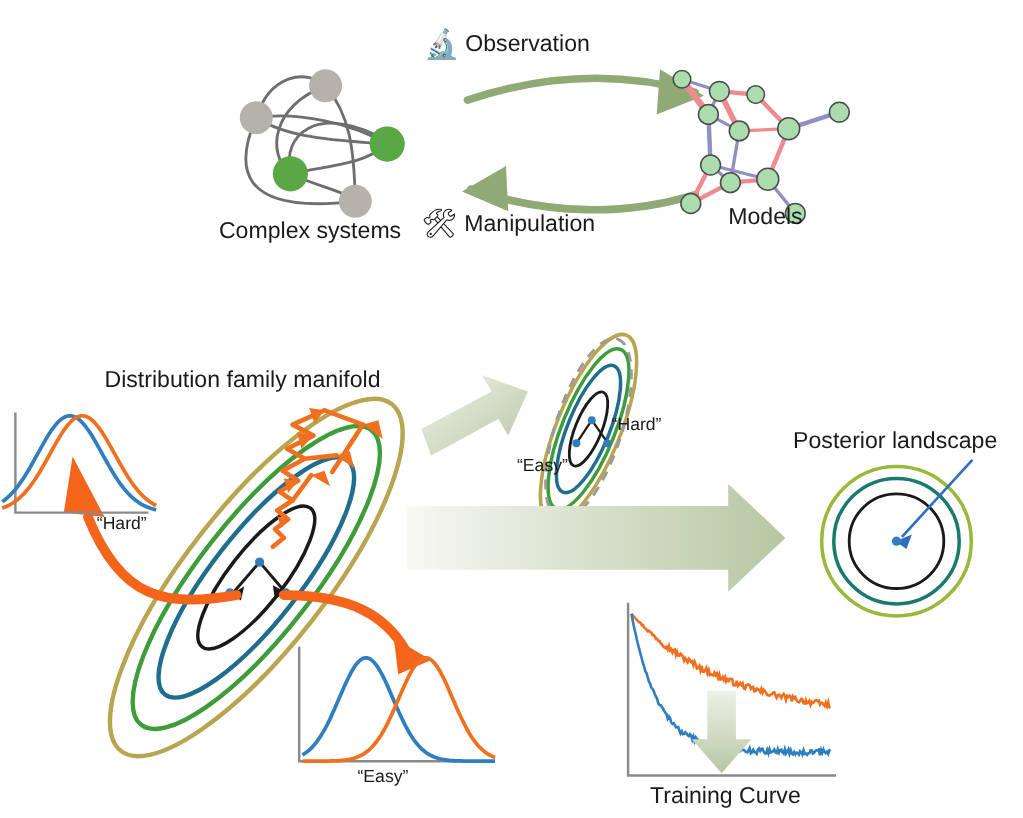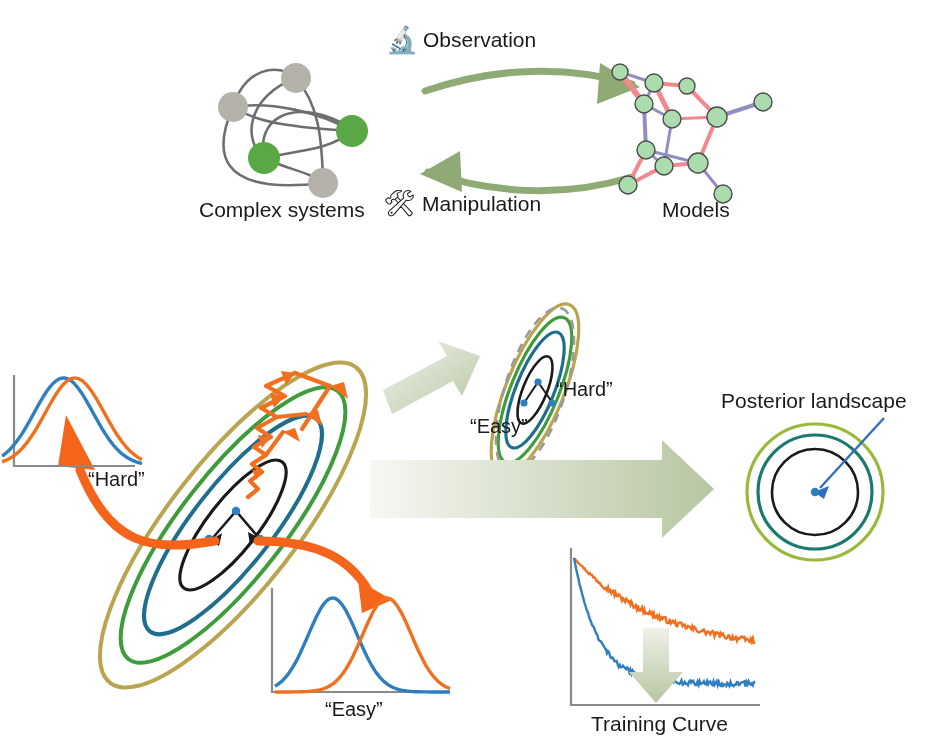--- a/index.html
+++ b/index.html
@@ -8,21 +8,21 @@
     width:930px;height:744px;
     font-family:"Liberation Sans","DejaVu Sans",sans-serif;
     color:#1a1a1a;
     overflow:hidden;
     position:relative;
   }
   #stage{position:relative;width:930px;height:744px;}
   #stage svg{position:absolute;left:0;top:0;}
   .lbl{position:absolute;white-space:nowrap;color:#1a1a1a;}
   .lbl-lg{font-size:21px;}
-  .lbl-md{font-size:20px;}
+  .lbl-md{font-size:16px;}
   .lbl-bold{font-size:21px;font-weight:bold;}
   .emoji{position:absolute;font-size:26px;line-height:1;}
 </style>
 </head>
 <body>
 
 <div id="stage">
 
   <svg id="mainsvg" width="930" height="744" viewBox="0 0 930 744">
     <defs>
@@ -217,23 +217,24 @@
     </g>
   </svg>
 
   <div class="emoji" style="left:386px;top:27px;">🔬</div>
   <div class="lbl lbl-lg" style="left:423px;top:28px;">Observation</div>
 
   <div class="emoji" style="left:383px;top:190px;">🛠</div>
   <div class="lbl lbl-lg" style="left:199px;top:198px;">Complex systems</div>
 
   <div class="lbl lbl-lg" style="left:422px;top:192px;">Manipulation</div>
-  <div class="lbl lbl-lg" style="left:662px;top:198px;">Models</div>
-
-
+  <div class="lbl lbl-lg" style="left:662px;top:186px;">Models</div>
+
+
+  <div class="lbl lbl-lg" style="left:95px;top:334px;">Distribution family manifold</div>
 
   <div class="lbl lbl-md" style="left:88px;top:468px;">“Hard”</div>
   <div class="lbl lbl-md" style="left:325px;top:698px;">“Easy”</div>
 
   <div class="lbl lbl-md" style="left:556px;top:378px;">“Hard”</div>
   <div class="lbl lbl-md" style="left:470px;top:415px;">“Easy”</div>
 
 
   <div class="lbl lbl-lg" style="left:721px;top:389px;">Posterior landscape</div>
 

